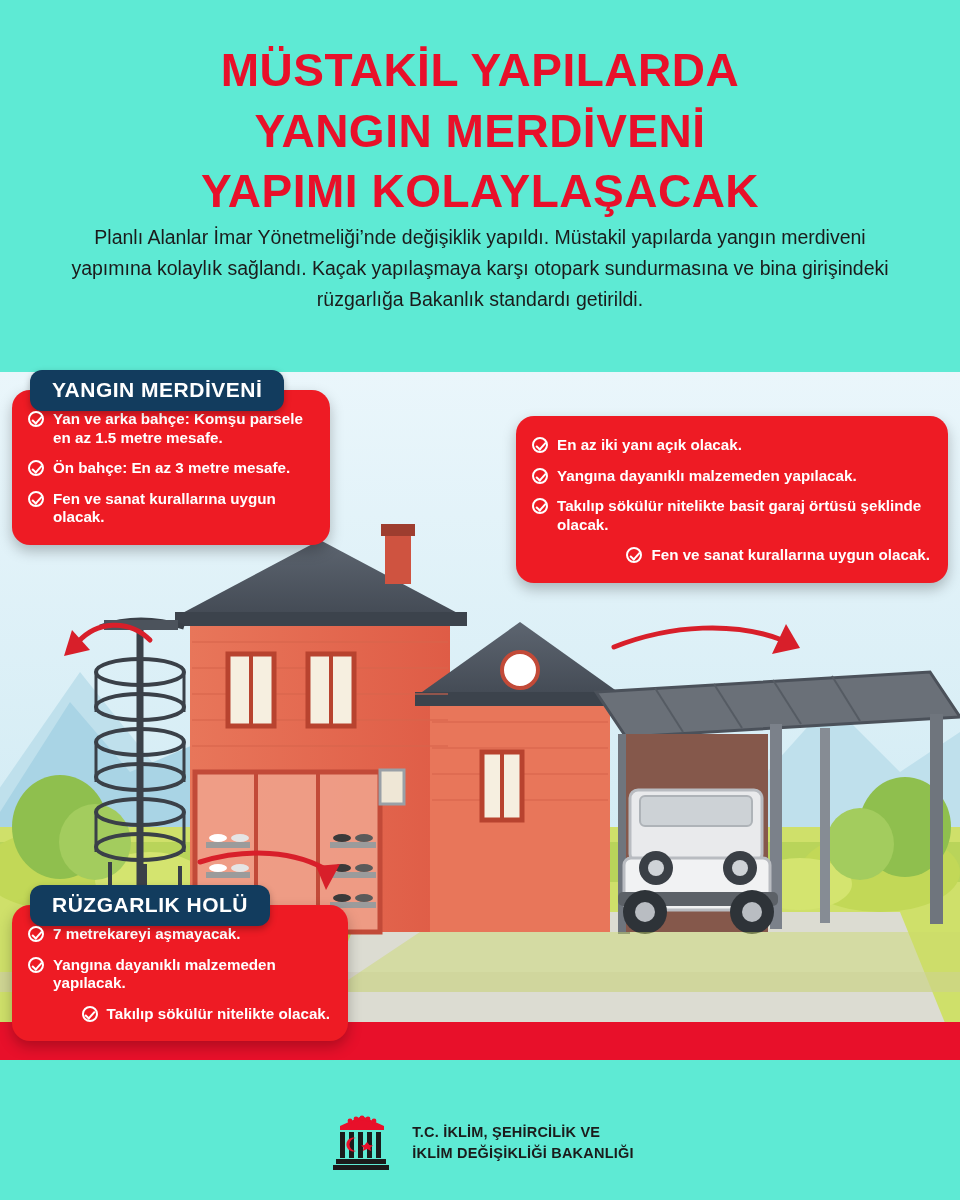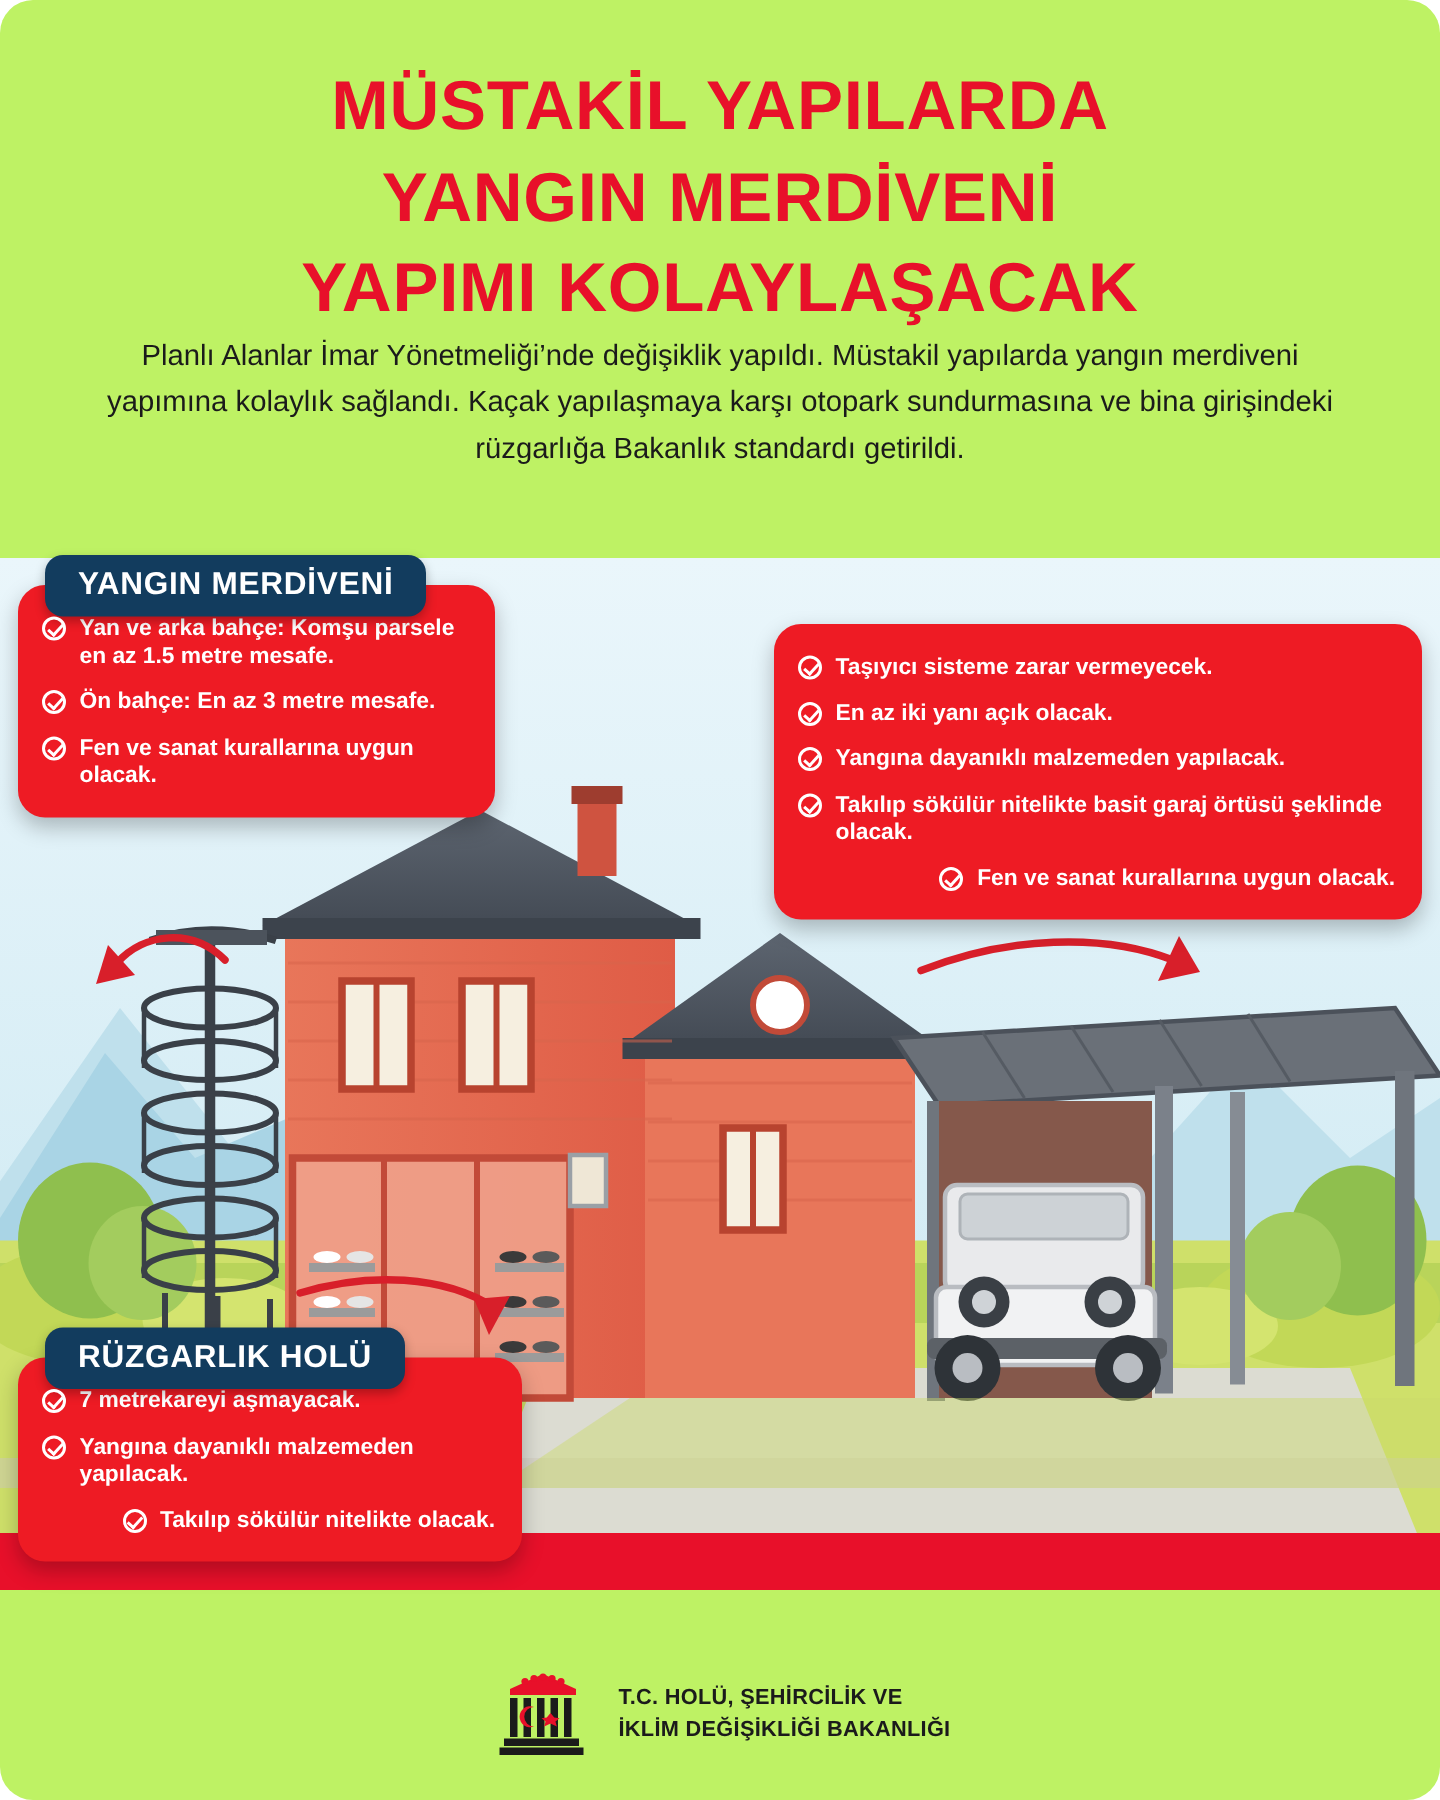--- a/index.html
+++ b/index.html
@@ -2,21 +2,21 @@
 <html lang="tr"><head>
 <meta charset="utf-8">
 <style>
   * { box-sizing: border-box; margin: 0; padding: 0; }
   html, body {
     width: 960px; height: 1200px;
     background: #ffffff;
     font-family: "Liberation Sans", sans-serif;
     overflow: hidden;
   }
-  .page { position: relative; width: 960px; height: 1200px; background: #bef264; border-radius: 22px; }
+  .page { position: relative; width: 960px; height: 1200px; background: #5eead4; }
 
   
   .header { position: absolute; top: 0; left: 0; width: 960px; padding-top: 40px; text-align: center; }
   .title-line {
     color: #e8102a;
     font-weight: bold;
     font-size: 46px;
     line-height: 1.32;
     letter-spacing: 0.5px;
     text-transform: uppercase;
@@ -309,24 +309,20 @@
         <span class="check"></span>
         <span>Fen ve sanat kurallarına uygun olacak.</span>
       </li>
     </ul>
   </div>
 
   <div class="card" id="card-otopark">
     <ul>
       <li>
         <span class="check"></span>
-        <span>Taşıyıcı sisteme zarar vermeyecek.</span>
-      </li>
-      <li>
-        <span class="check"></span>
         <span>En az iki yanı açık olacak.</span>
       </li>
       <li>
         <span class="check"></span>
         <span>Yangına dayanıklı malzemeden yapılacak.</span>
       </li>
       <li>
         <span class="check"></span>
         <span>Takılıp sökülür nitelikte basit garaj örtüsü şeklinde olacak.</span>
       </li>
@@ -371,18 +367,18 @@
         <rect x="32" y="20" width="5" height="26"></rect>
         <rect x="41" y="20" width="5" height="26"></rect>
         <rect x="50" y="20" width="5" height="26"></rect>
         <rect x="10" y="47" width="50" height="5"></rect>
         <rect x="7" y="53" width="56" height="5"></rect>
       </g>
       <path d="M30 26 a7 7 0 1 0 0 13 a5.5 5.5 0 1 1 0 -13 Z" fill="#e8102a"></path>
       <polygon points="41,30 43.5,33 47,33.5 44.3,35.7 45.2,39 41,37 36.8,39 37.7,35.7 35,33.5 38.5,33" fill="#e8102a"></polygon>
     </svg>
     <div class="footer-text">
-      <div>T.C. HOLÜ, ŞEHİRCİLİK VE</div>
+      <div>T.C. İKLİM, ŞEHİRCİLİK VE</div>
       <div>İKLİM DEĞİŞİKLİĞİ BAKANLIĞI</div>
     </div>
   </div>
 
 </div>
 
 </body></html>

